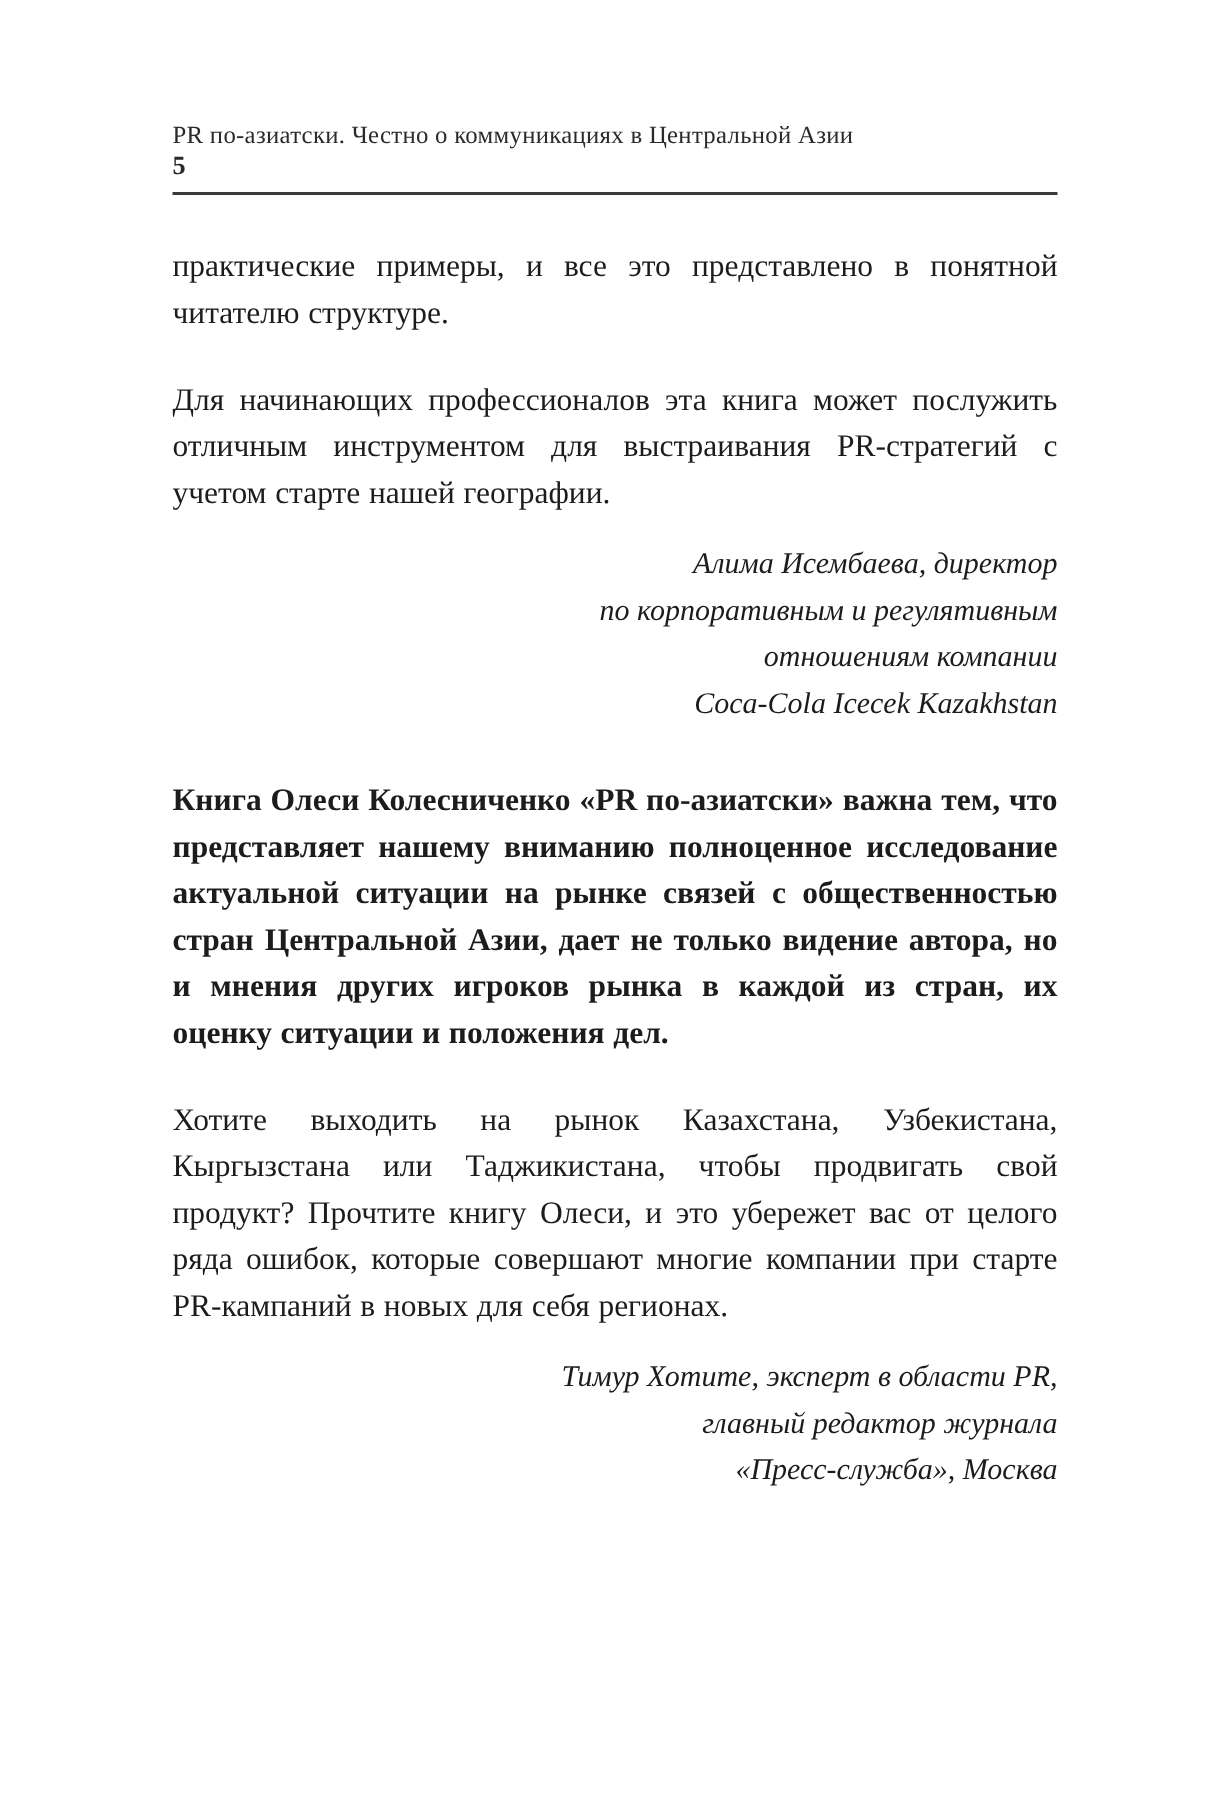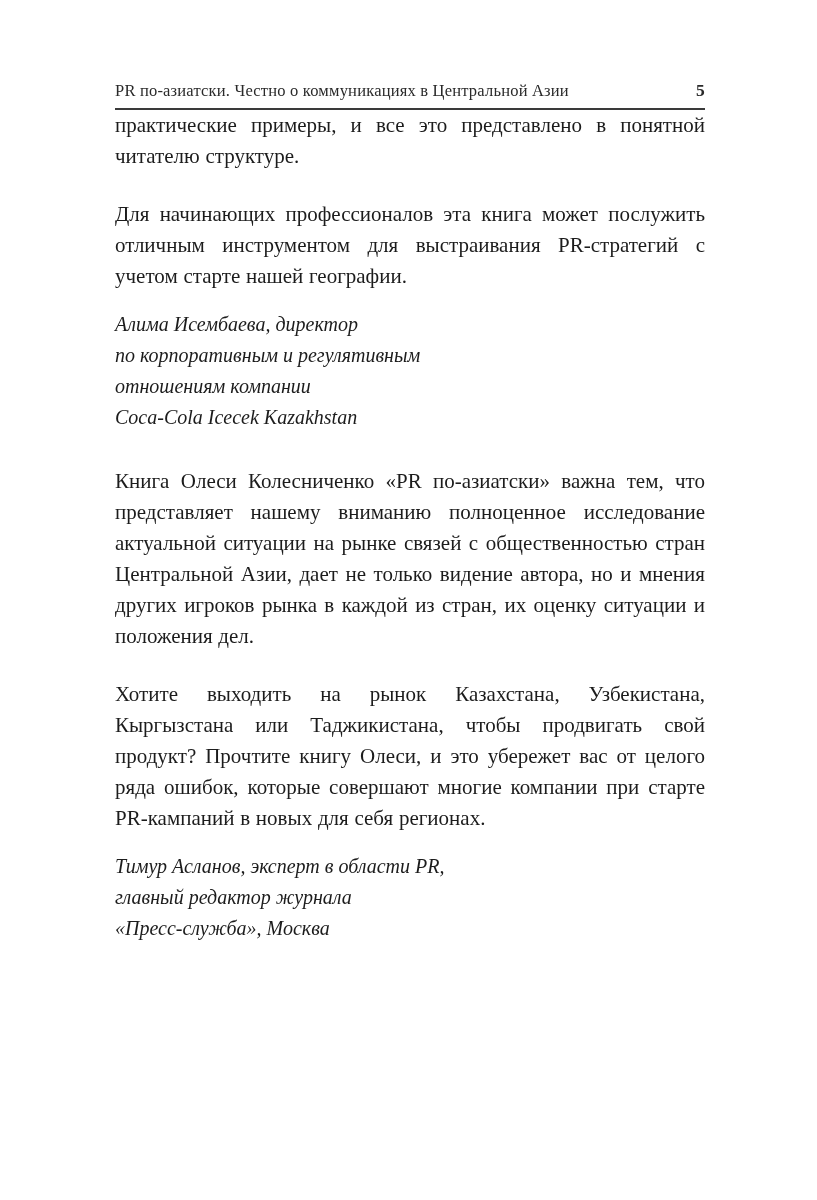--- a/index.html
+++ b/index.html
@@ -19,52 +19,55 @@
     overflow: hidden;
   }
   .page-header {
     display: flex;
     justify-content: space-between;
     align-items: baseline;
     font-size: 16.5px;
     line-height: 1.2;
     color: #2a2a2a;
     letter-spacing: 0.2px;
+    flex-direction: column;
   }
   .running-title {
     font-weight: normal;
   }
   .page-number {
     font-weight: bold;
     font-size: 17.5px;
   }
   .header-rule {
     border: none;
     border-top: 2px solid #3a3a3a;
     margin: 7px 0 0 0;
   }
   .content {
+    margin-top: 32px;
   }
   p.body {
     font-size: 21px;
     line-height: 31px;
     text-align: justify;
     margin: 0 0 27px 0;
     word-spacing: 0.5px;
   }
   p.attribution {
     font-size: 20px;
     line-height: 31px;
     font-style: italic;
-    text-align: left;
+    text-align: right;
     white-space: pre-line;
     margin: -10px 0 33px 0;
   }
   p.section-gap {
     margin-top: 30px;
+    font-weight: bold;
   }
 </style>
 </head>
 <body>
 
 <div class="page">
 
   <div class="page-header">
     <span class="running-title">PR по-азиатски. Честно о коммуникациях в Центральной Азии</span>
     <span class="page-number">5</span>
@@ -80,18 +83,18 @@
 
     <p class="attribution">Алима Исембаева, директор
 по корпоративным и регулятивным
 отношениям компании
 Coca-Cola Icecek Kazakhstan</p>
 
     <p class="body section-gap">Книга Олеси Колесниченко «PR по-азиатски» важна тем, что представляет нашему вниманию полноценное ис­следование актуальной ситуации на рынке связей с об­щественностью стран Центральной Азии, дает не только видение автора, но и мнения других игроков рынка в каж­дой из стран, их оценку ситуации и положения дел.</p>
 
     <p class="body">Хотите выходить на рынок Казахстана, Узбекистана, Кыргызстана или Таджикистана, чтобы продвигать свой продукт? Прочтите книгу Олеси, и это убережет вас от целого ряда ошибок, которые совершают многие компа­нии при старте PR-кампаний в новых для себя регионах.</p>
 
-    <p class="attribution">Тимур Асланов, эксперт в области PR,
+    <p class="attribution">Тимур Хотите, эксперт в области PR,
 главный редактор журнала
 «Пресс-служба», Москва</p>
   </div>
 
 </div>
 
 </body></html>

